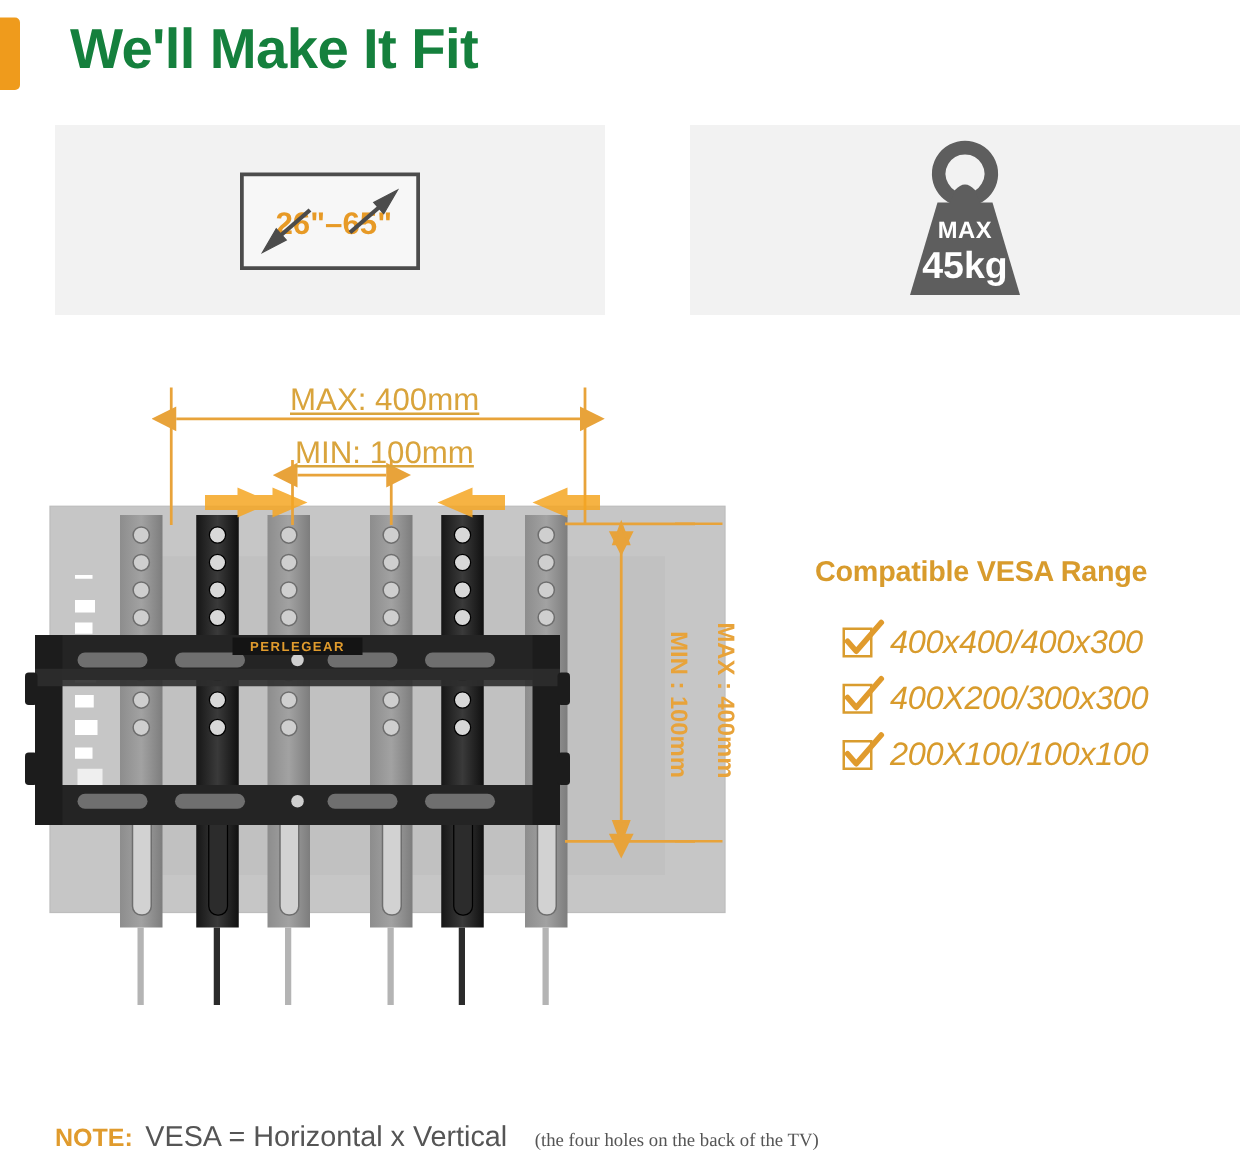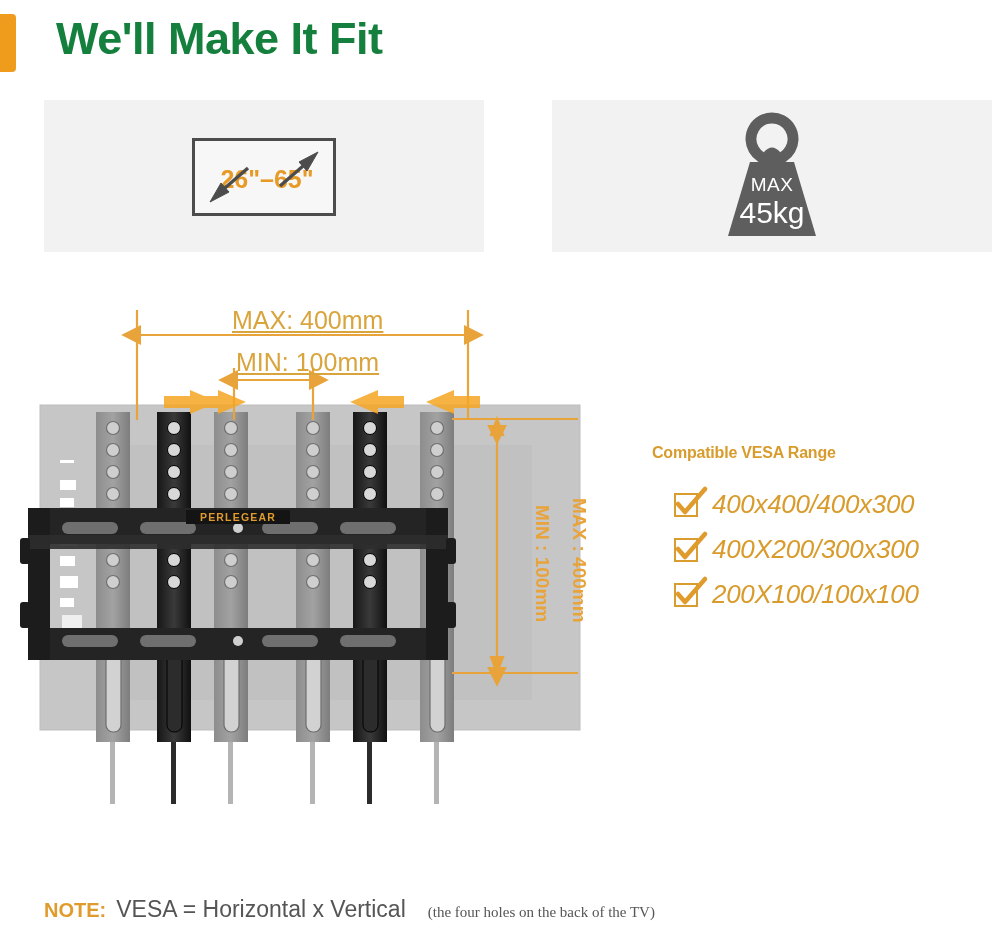--- a/index.html
+++ b/index.html
@@ -80,32 +80,32 @@
     top: 12px;
   }
   .weight-max-label {
     position: absolute;
     left: 0;
     top: 62px;
     width: 120px;
     text-align: center;
     font-size: 19px;
     color: #ffffff;
-    font-weight: normal;
+    font-weight: bold;
     letter-spacing: 0.5px;
   }
   .weight-value {
     position: absolute;
     left: 0;
     top: 84px;
     width: 120px;
     text-align: center;
     font-size: 30px;
     color: #ffffff;
-    font-weight: normal;
+    font-weight: bold;
   }
 
   
   .diagram {
     position: absolute;
     left: 0px;
     top: 290px;
     width: 620px;
     height: 520px;
   }
@@ -127,21 +127,21 @@
   }
 
   
   .vesa-block {
     position: absolute;
     left: 652px;
     top: 444px;
     width: 340px;
   }
   .vesa-heading {
-    font-size: 16px;
+    font-size: 23px;
     font-weight: bold;
     color: #d89b2c;
     margin: 0 0 20px 0;
     letter-spacing: -0.2px;
   }
   .vesa-row {
     display: flex;
     align-items: center;
     height: 45px;
     margin-left: 22px;

